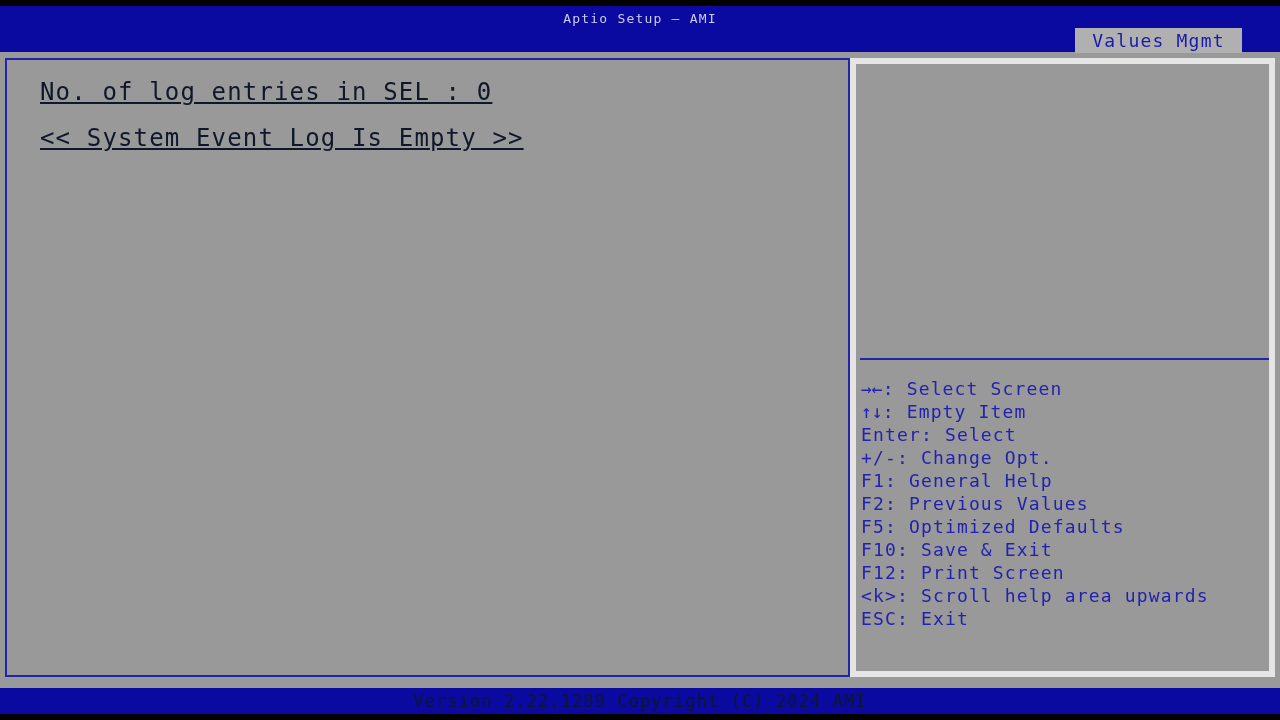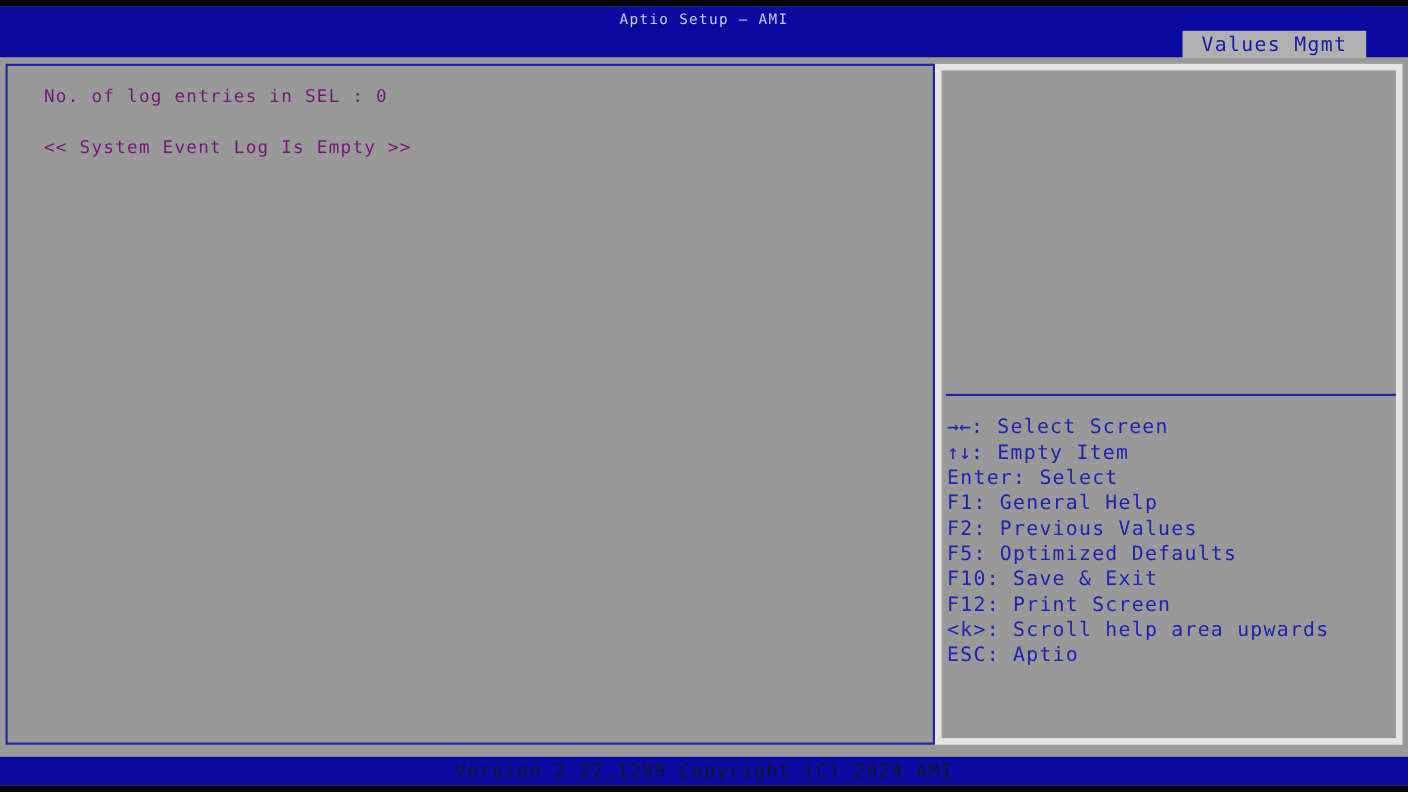--- a/index.html
+++ b/index.html
@@ -72,24 +72,25 @@
     width: 425px; height: 619px;
     border: 6px solid #e5e5e5;
     box-sizing: border-box;
     background: #999999;
   }
 
   
   .sel-line {
     position: absolute;
     left: 33px;
-    color: #701a75;
-    font-size: 16px;
+    color: #0f172a;
+    font-size: 24px;
     letter-spacing: 1.15px;
     white-space: pre;
+    text-decoration: underline;
   }
   .sel-line-1 { top: 18px; }
   .sel-line-2 { top: 64px; }
 
   
   .help-divider {
     position: absolute;
     left: 4px; top: 294px;
     width: 409px; height: 0;
     border-top: 2px solid #2424a8;
@@ -152,27 +153,28 @@
     <div class="sel-line sel-line-1">No. of log entries in SEL : 0</div>
     <div class="sel-line sel-line-2">&lt;&lt; System Event Log Is Empty &gt;&gt;</div>
   </div>
 
   <div class="panel-right">
     <div class="help-divider"></div>
     <div class="help-list">
       <div class="help-item"><span class="glyph">→←</span><span>: Select Screen</span></div>
       <div class="help-item"><span class="glyph">↑↓</span><span>: Empty Item</span></div>
       <div class="help-item"><span>Enter: Select</span></div>
+      <div class="help-item"><span>+/-: Change Opt.</span></div>
       <div class="help-item"><span>F1: General Help</span></div>
       <div class="help-item"><span>F2: Previous Values</span></div>
       <div class="help-item"><span>F5: Optimized Defaults</span></div>
       <div class="help-item"><span>F10: Save &amp; Exit</span></div>
       <div class="help-item"><span>F12: Print Screen</span></div>
       <div class="help-item"><span>&lt;k&gt;: Scroll help area upwards</span></div>
-      <div class="help-item"><span>ESC: Aptio</span></div>
+      <div class="help-item"><span>ESC: Exit</span></div>
     </div>
   </div>
 
   <div class="footer-bar"></div>
   <div class="footer-text">Version 2.22.1289 Copyright (C) 2024 AMI</div>
   <div class="bottom-black"></div>
 
 </div>
 
 </body></html>

